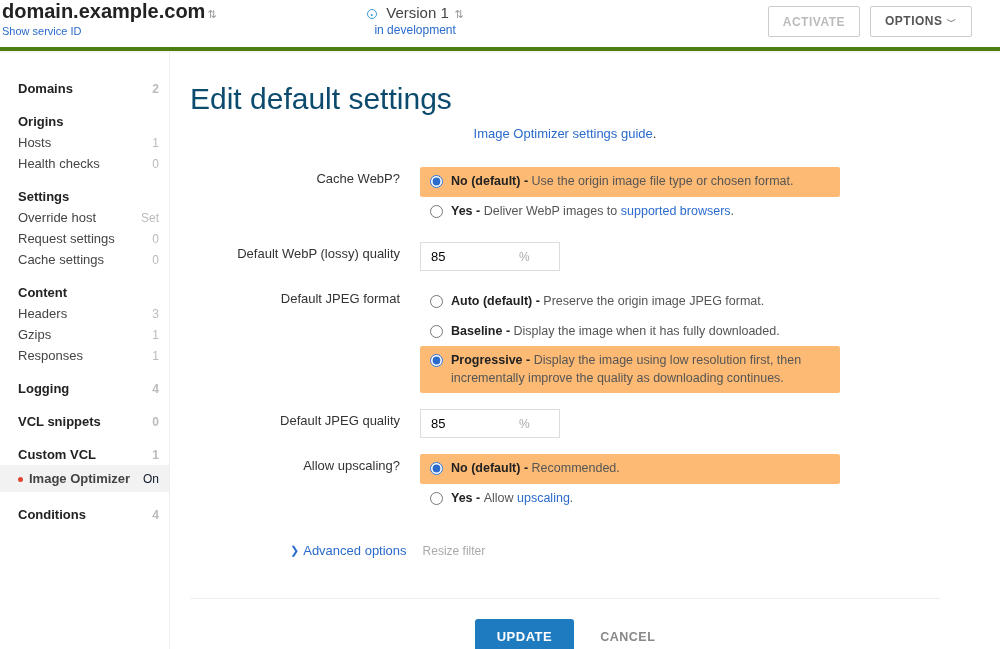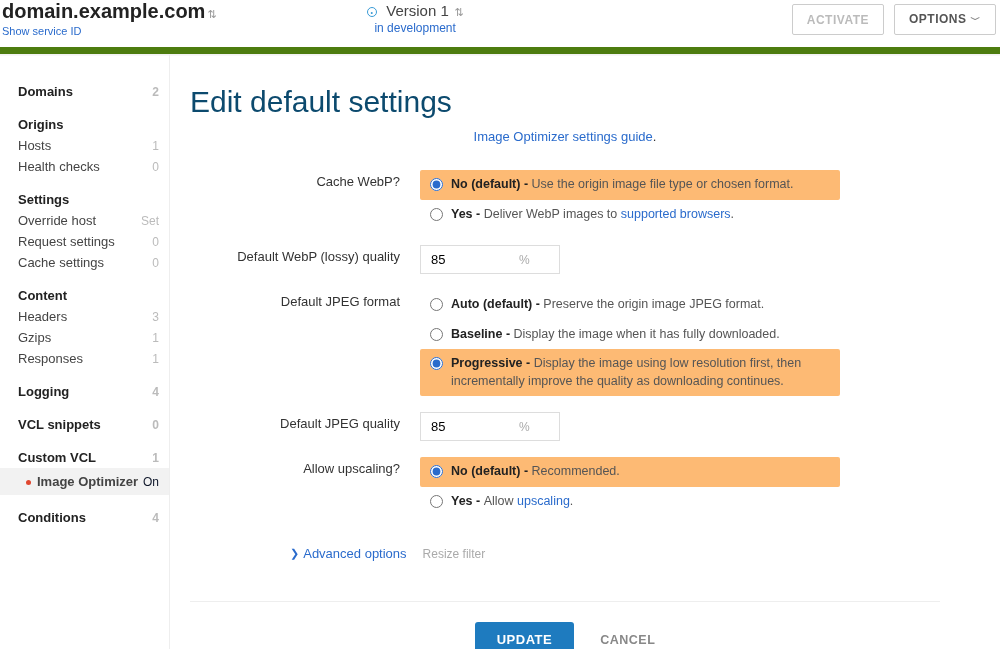--- a/index.html
+++ b/index.html
@@ -1,39 +1,39 @@
 <!DOCTYPE html>
 <html><head>
 <meta charset="utf-8">
 <style>
   * { box-sizing: border-box; }
   html, body { margin:0; padding:0; font-family: -apple-system, "Helvetica Neue", Arial, sans-serif; font-size:13px; color:#333; background:#fff;}
   a { color:#2a6bcc; text-decoration:none; }
-  .topbar { display:flex; align-items:center; padding:0 4px 10px 0; border-bottom:7px solid #4d7c0f;}
+  .topbar { display:flex; align-items:flex-end; padding:0 28px 10px 0; border-bottom:4px solid #4d7c0f;}
   .domain-block { padding-left:2px; }
   .domain { font-size:20px; font-weight:600; color:#222; display:inline-block;}
   .sort-icon { color:#999; font-size:11px; margin-left:2px; vertical-align:middle;}
   .svc-id { font-size:11px; color:#2a6bcc; margin-top:2px;}
   .version-block { margin-left: 150px; text-align:center;}
   .version-row { color:#444;}
   .dot-icon { display:inline-block; width:10px; height:10px; border:1px solid #3a9bd6; border-radius:50%; color:#3a9bd6; font-size:7px; text-align:center; line-height:9px; vertical-align:1px; margin-right:6px;}
   .version-name { font-size:15px; color:#444;}
   .dev { font-size:12px; color:#2a6bcc; margin-top:2px;}
   .top-actions { margin-left:auto; display:flex; gap:10px; padding-top:2px;}
   .btn { border:1px solid #ccc; background:#fff; padding:7px 14px; font-size:12px; letter-spacing:0.5px; border-radius:2px; cursor:pointer; font-weight:600; color:#555;}
   .btn.disabled { color:#bbb; }
   .chevron { font-size:10px; color:#888; margin-left:4px;}
   .hr2 { border:none; border-top:1px solid #f2f2f2; margin:0 0 0 0; box-shadow: 0 1px 0 #f7f7f7;}
   .body { display:flex; }
   .sidebar { width:170px; padding:26px 0 0 18px; border-right:1px solid #eee; min-height:560px;}
   .sb-row { display:flex; justify-content:space-between; align-items:center; padding:3px 10px 3px 0; font-size:13px; color:#444; cursor:pointer;}
   .sb-head { font-weight:700; color:#222; font-size:13px; margin-top:12px;}
   .sb-first { margin-top:0;}
   .sb-val { color:#bbb; font-size:12px;}
-  .sb-active { background:#f2f2f2; margin-left:-18px; padding-left:26px; padding-top:6px; padding-bottom:6px;text-align:center;}
+  .sb-active { background:#f2f2f2; margin-left:-18px; padding-left:18px; padding-top:6px; padding-bottom:6px;text-align:center;}
   .sb-active .name { font-weight:600; }
   .sb-red-dot { width:5px; height:5px; background:#e0462f; border-radius:50%; display:inline-block; margin-right:6px; vertical-align:middle;}
   .sb-on { color:#0f172a; font-size:12px;}
   .main { flex:1; padding:30px 60px 30px 20px;}
   .page-title { text-align:left; font-size:30px; font-weight:400; color:#0c4a6e;}
   .guide { text-align:center; margin-top:10px; font-size:13px;}
   .form { margin-top:26px;}
   .fld { display:flex; margin-bottom:16px; }
   .lbl { width:230px; text-align:right; padding-right:20px; padding-top:4px; color:#333; font-size:13px;}
   .ctrl { flex:1; max-width:420px;}

